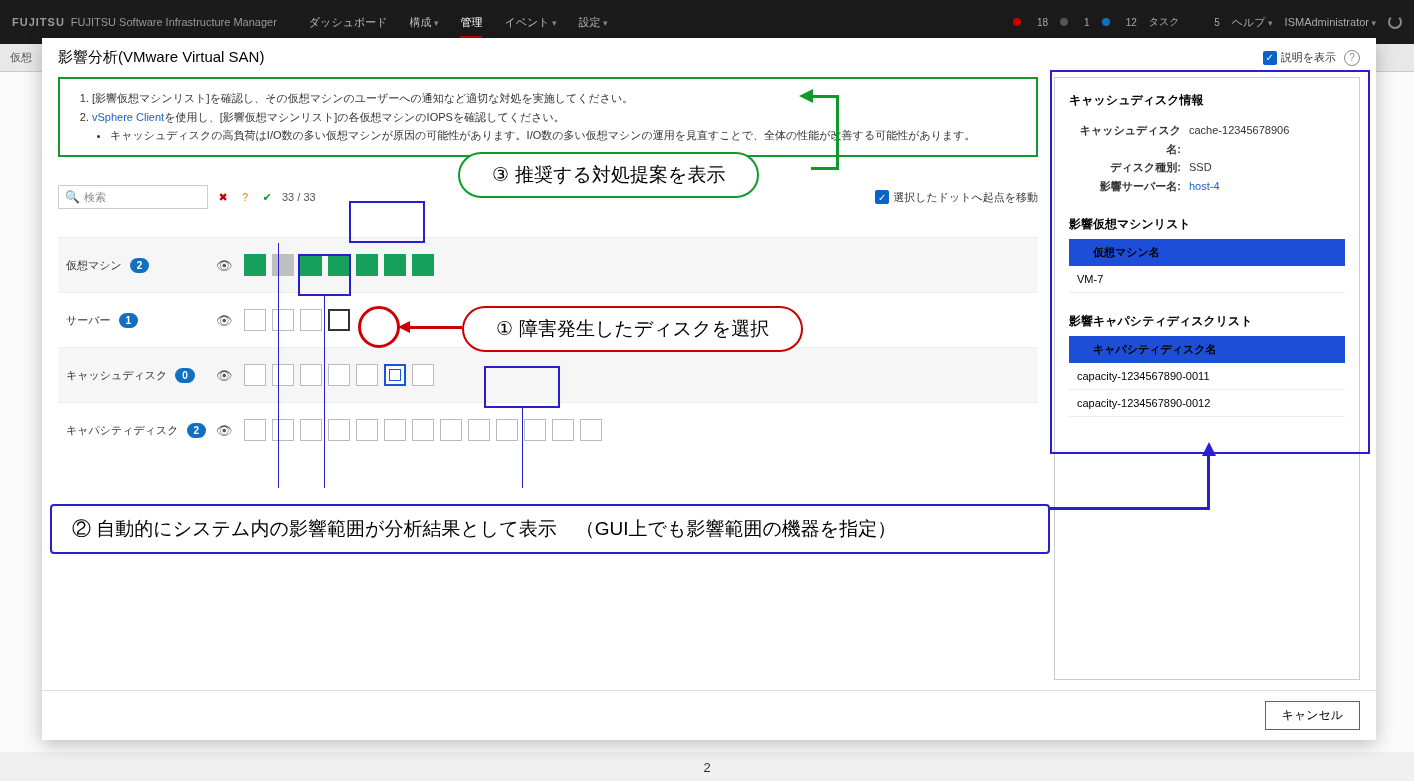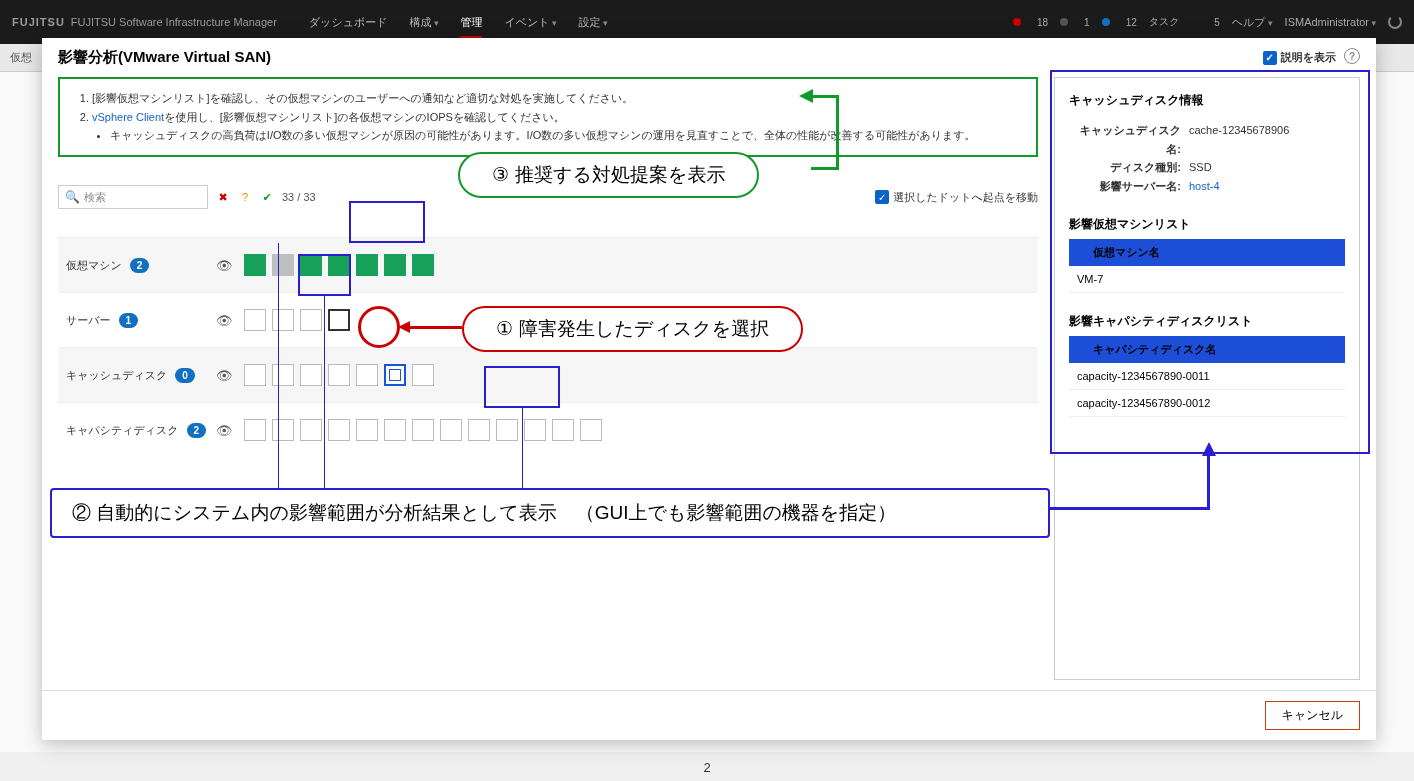--- a/index.html
+++ b/index.html
@@ -20,21 +20,21 @@
 .stat .dot-g { width:8px;height:8px;border-radius:50%;background:#555;display:inline-block; }
 .stat .dot-b { width:8px;height:8px;border-radius:50%;background:#1170c0;display:inline-block; }
 .refresh-ico { width:14px;height:14px;border:2px solid #888;border-radius:50%;border-top-color:transparent;display:inline-block; }
 
 
 .subbar { height:28px; background:#e8e8e8; border-bottom:1px solid #ccc; display:flex; align-items:center; padding-left:10px; font-size:11px; color:#555; }
 .rowbg { height:680px; background:#fafafa; }
 
 
 .modal { position:absolute; left:42px; top:38px; width:1334px; height:702px; background:#fff; box-shadow:0 4px 18px rgba(0,0,0,.25); display:flex; flex-direction:column; }
-.mhead { padding:10px 16px; display:flex; font-size:15px;font-weight:bold; }
+.mhead { padding:10px 16px; display:flex; align-items:center; font-size:15px; }
 .mhead .spacer { flex:1; }
 .chk { display:flex; align-items:center; gap:4px; font-size:11px; color:#333; }
 .chkbox { width:14px;height:14px;background:#0a63c9;display:inline-flex;align-items:center;justify-content:center;color:#fff;font-size:10px;border-radius:2px; }
 .helpc { width:16px;height:16px;border:1.5px solid #888;border-radius:50%;display:inline-flex;align-items:center;justify-content:center;font-size:10px;color:#888;margin-left:8px; }
 
 .mainrow { flex:1; display:flex; padding:0 16px 10px 16px; gap:16px; overflow:hidden; }
 .leftpane { flex:1; display:flex; flex-direction:column; }
 .rightpane { width:306px; border:1px solid #ccc; padding:14px 14px; font-size:11px; overflow:auto; }
 
 
@@ -293,21 +293,21 @@
 <div class="arrow-line green" style="left:811px; top:167px; width:28px; height:3px;"></div>
 <div class="arrowhead left-green" style="left:799px; top:89px;"></div>
 
 <div class="ann ann-callout red" style="left:462px; top:306px;">
   <span class="num">①</span><span>障害発生したディスクを選択</span>
 </div>
 <div class="circle-red" style="left:358px; top:306px;"></div>
 <div class="arrow-line" style="left:408px; top:326px; width:54px; height:3px;"></div>
 <div class="arrowhead left-red" style="left:398px; top:321px;"></div>
 
-<div class="ann ann-callout blue" style="left:50px; top:488px; width:1000px;">
+<div class="ann ann-callout blue" style="left:50px; top:504px; width:1000px;">
   <span>② 自動的にシステム内の影響範囲が分析結果として表示　（GUI上でも影響範囲の機器を指定）</span>
 </div>
 
 <div class="ann ann-blue-hl" style="left:349px; top:201px; width:76px; height:42px;"></div>
 <div class="ann ann-blue-hl" style="left:298px; top:254px; width:53px; height:42px;"></div>
 <div class="ann ann-blue-hl" style="left:484px; top:366px; width:76px; height:42px;"></div>
 <div class="ann ann-blue-hl" style="left:1050px; top:70px; width:320px; height:384px;"></div>
 
 <div class="thinline" style="left:278px; top:243px; width:1px; height:245px;"></div>
 <div class="thinline" style="left:324px; top:296px; width:1px; height:192px;"></div>

